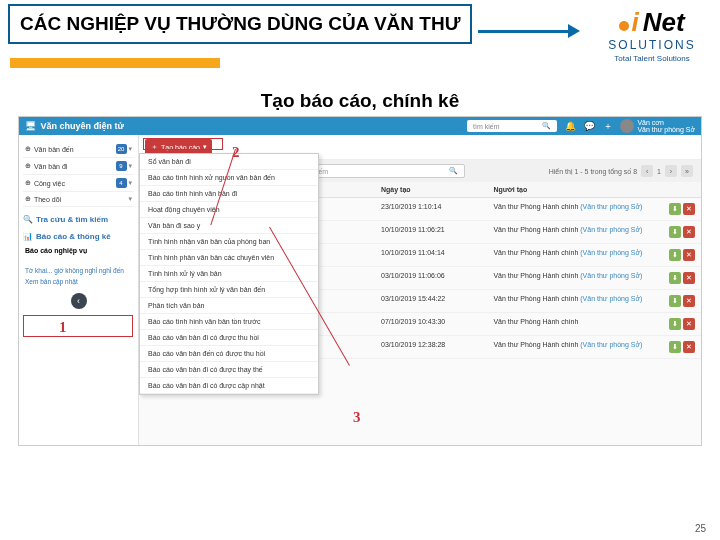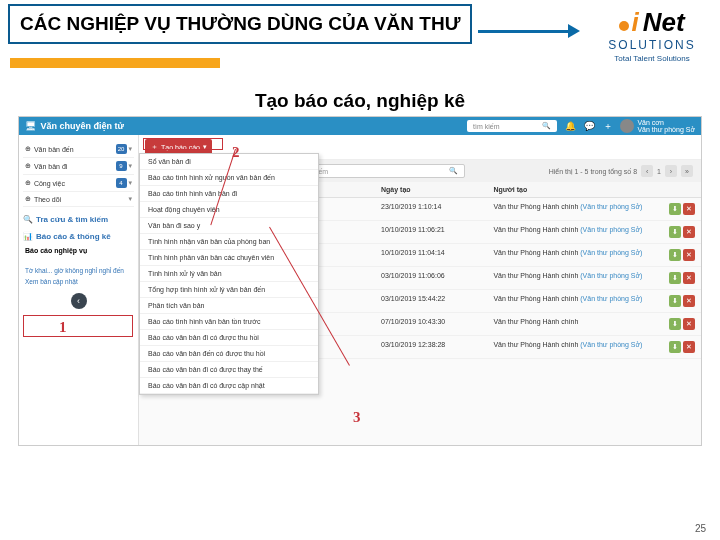--- a/index.html
+++ b/index.html
@@ -86,21 +86,21 @@
       <span class="logo-dot"></span>
       <span class="logo-i">i</span>
       <span class="logo-net">Net</span>
     </div>
     <div class="logo-sol">SOLUTIONS</div>
     <div class="logo-tag">Total Talent Solutions</div>
   </div>
 </div>
 <div class="accent-bar"></div>
 
-<div class="subtitle">Tạo báo cáo, nghiệp kê</div>
+<div class="subtitle">Tạo báo cáo, chính kê</div>
 
 <div class="app-frame">
 
   <div class="app-header">
     <div class="app-header-left">
       <span class="hdr-icon">🖥</span>
       <span class="app-header-title">Văn chuyên điện tử</span>
     </div>
     <div class="app-header-right">
       <div class="search-bar">

